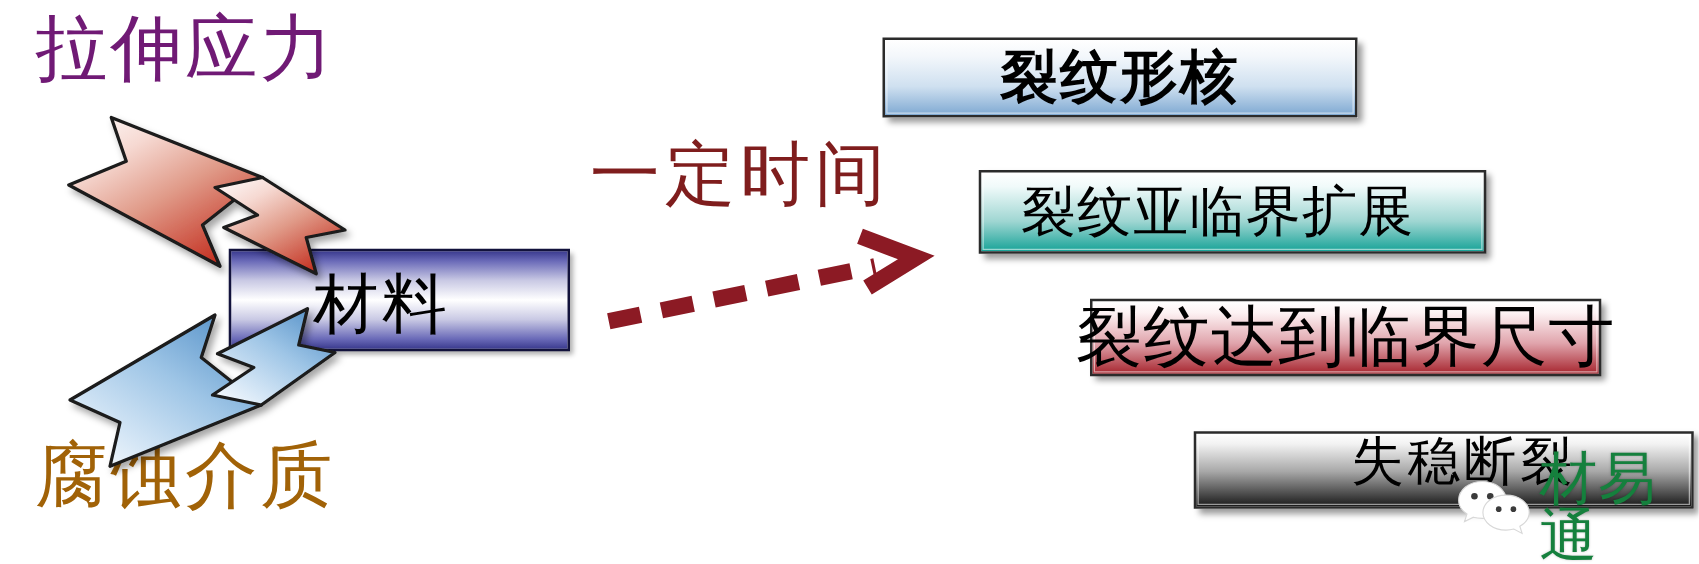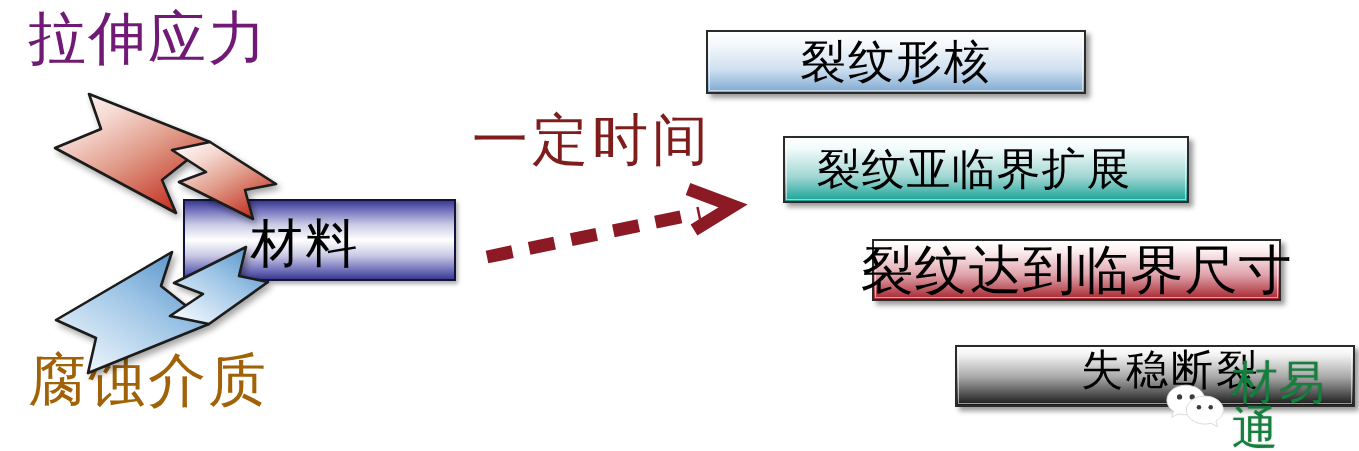--- a/index.html
+++ b/index.html
@@ -83,21 +83,21 @@
     position:relative;z-index:2;
     font-family:"Liberation Serif","DejaVu Serif",serif;
     color:#000;
     white-space:nowrap;
     line-height:1;
   }
   #box-crack-nucleation{
     left:706px;top:30px;width:380px;height:64px;
     background:linear-gradient(to bottom,#ffffff 0%,#f3f7fb 22%,#cfe0f0 62%,#7FA9D2 100%);
   }
-  #box-crack-nucleation .stage-box-label{font-size:46px;letter-spacing:2px;}
+  #box-crack-nucleation .stage-box-label{font-size:46px;letter-spacing:2px;font-weight:bold;}
   #box-subcritical-growth{
     left:783px;top:136px;width:406px;height:67px;
     background:linear-gradient(to bottom,#ffffff 0%,#f0fafa 18%,#9fd6d2 62%,#18A398 100%);
   }
   #box-subcritical-growth .stage-box-label{font-size:44px;letter-spacing:1px;position:relative;left:-12px;}
   #box-critical-size{
     left:872px;top:239px;width:409px;height:62px;
     background:linear-gradient(to bottom,#ffffff 0%,#fdf2f3 16%,#e0a4ac 58%,#A7262F 100%);
   }
   #box-critical-size .stage-box-label{font-size:53px;letter-spacing:1px;}

